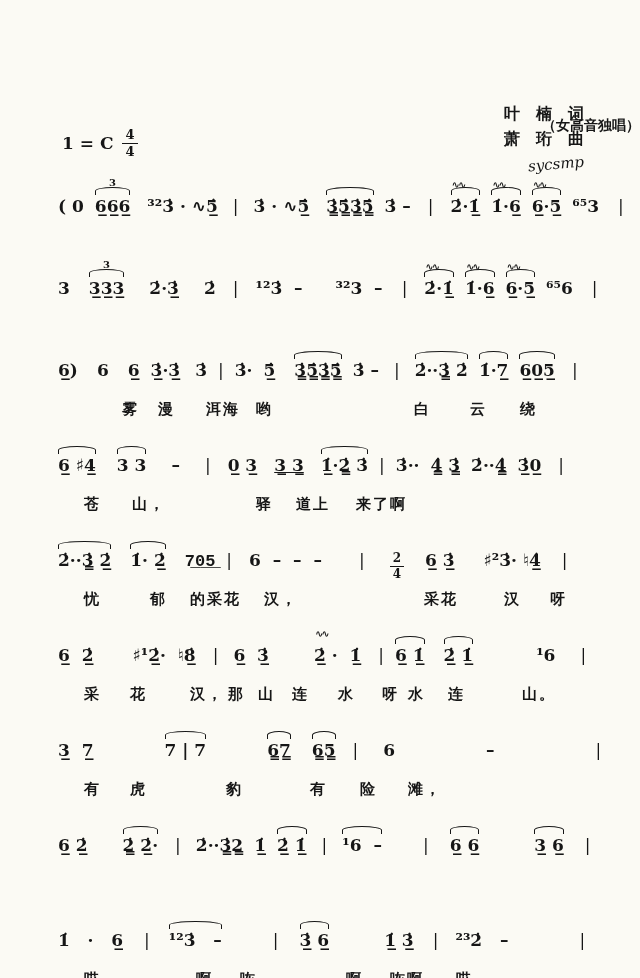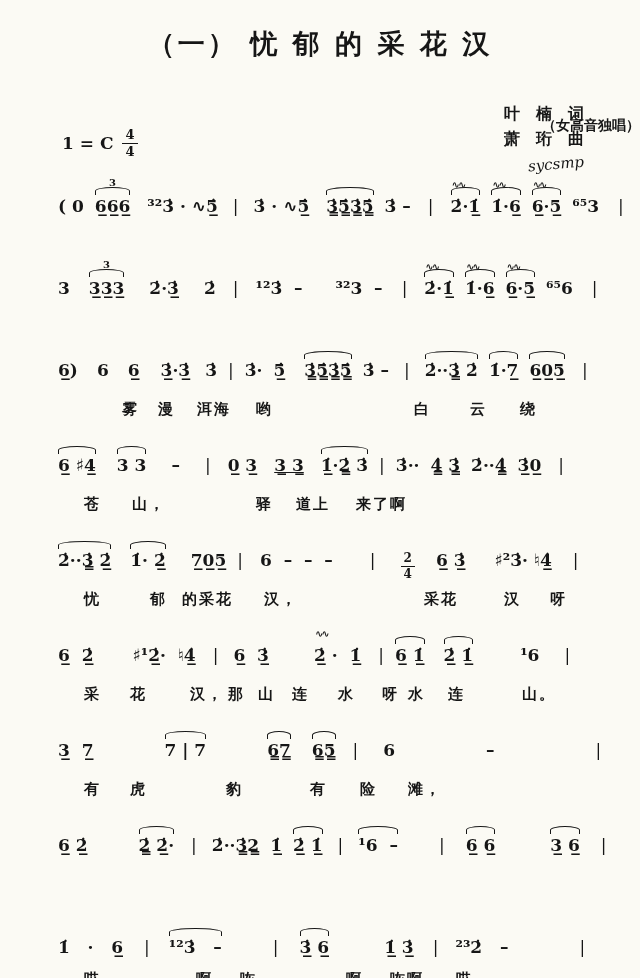--- a/index.html
+++ b/index.html
@@ -40,21 +40,20 @@
   .trill{position:absolute;top:-17px;left:1px;font-size:10px;letter-spacing:-2px;}
   .timesig .frac{font-size:12px;position:relative;top:-4px;}
   .lyrics{position:absolute;top:40px;left:0;right:0;height:26px;
     font-family:"DejaVu Sans",sans-serif;font-size:15px;font-weight:bold;}
   .word{position:absolute;top:0;white-space:nowrap;letter-spacing:2px;}
 </style>
 </head>
 <body>
 
 <div class="page">
-  <div class="title">（一） 忧 郁 的 采 花 汉</div>
   <div class="voice">（女高音独唱）</div>
 
   <div class="keysig">
     <span>1 = C</span>
     <span class="frac">
       <span class="num">4</span>
       <span class="den">4</span>
     </span>
   </div>
 
@@ -97,37 +96,37 @@
           <span class="seg arc">6̲·5̲<span class="trill">∿∿</span></span>
           <span class="seg">⁶⁵6</span>
           <span class="seg bar" style="margin-left: 8px;">|</span>
         </div>
       </div>
       <div class="system">
         <div class="notes">
           <span class="seg">6̲)</span>
           <span class="seg" style="margin-left: 8px;">6</span>
           <span class="seg" style="margin-left: 8px;">6̲</span>
-          <span class="seg" style="margin-left: 10px;">3̲̇·3̲̇</span>
+          <span class="seg" style="margin-left: 0;">3̲̇·3̲̇</span>
           <span class="seg" style="margin-left: 4px;">3̇</span>
           <span class="seg bar">|</span>
           <span class="seg">3̇·</span>
           <span class="seg">5̲̇</span>
           <span class="seg arc" style="margin-left: 8px;">3̳̇5̳̇3̳̇5̳̇</span>
           <span class="seg">3̇ –</span>
           <span class="seg bar" style="margin-left: 4px;">|</span>
           <span class="seg arc" style="margin-left: 4px;">2̇··3̳̇ 2̇</span>
           <span class="seg arc">1̇·7̲</span>
           <span class="seg arc">6̲0̲5̲</span>
           <span class="seg bar" style="margin-left: 6px;">|</span>
         </div>
         <div class="lyrics">
           <span class="word" style="left: 64px;">雾</span>
           <span class="word" style="left: 100px;">漫</span>
-          <span class="word" style="left: 139px;">洱海</span>
+          <span class="word" style="left: 148px;">洱海</span>
           <span class="word" style="left: 198px;">哟</span>
           <span class="word" style="left: 356px;">白</span>
           <span class="word" style="left: 412px;">云</span>
           <span class="word" style="left: 462px;">绕</span>
         </div>
       </div>
       <div class="system">
         <div class="notes">
           <span class="seg arc">6̲ ♯4̲</span>
           <span class="seg arc" style="margin-left: 10px;">3 3</span>
@@ -148,50 +147,50 @@
           <span class="word" style="left: 74px;">山，</span>
           <span class="word" style="left: 198px;">驿</span>
           <span class="word" style="left: 238px;">道上</span>
           <span class="word" style="left: 298px;">来了啊</span>
         </div>
       </div>
       <div class="system">
         <div class="notes">
           <span class="seg arc">2̇··3̳̇ 2̲̇</span>
           <span class="seg arc" style="margin-left: 8px;">1̇· 2̲̇</span>
-          <span class="seg" style="margin-left: 14px;">7̲0̲5̲</span>
+          <span class="seg" style="margin-left: 8px; font-family: Liberation Mono, monospace;">7̲0̲5̲</span>
           <span class="seg bar">|</span>
           <span class="seg" style="margin-left: 6px;">6  –  –  –</span>
           <span class="seg bar" style="margin-left: 26px;">|</span>
           <span class="seg timesig" style="margin-left: 14px;"><span class="frac"><span class="num">2</span><span class="den">4</span></span></span>
           <span class="seg" style="margin-left: 10px;">6̲ 3̲̇</span>
           <span class="seg" style="margin-left: 18px;">♯²3̇· ♮4̲̇</span>
           <span class="seg bar" style="margin-left: 10px;">|</span>
         </div>
         <div class="lyrics">
           <span class="word" style="left: 26px;">忧</span>
           <span class="word" style="left: 92px;">郁</span>
-          <span class="word" style="left: 124px;">的采花</span>
+          <span class="word" style="left: 132px;">的采花</span>
           <span class="word" style="left: 206px;">汉，</span>
           <span class="word" style="left: 366px;">采花</span>
           <span class="word" style="left: 446px;">汉</span>
           <span class="word" style="left: 492px;">呀</span>
         </div>
       </div>
       <div class="system">
         <div class="notes">
           <span class="seg">6̲  2̲̇</span>
-          <span class="seg" style="margin-left: 28px;">♯¹2̲̇·  ♮4̲̇</span>
+          <span class="seg" style="margin-left: 28px;">♯¹2̲̇·  ♮8̲̇</span>
           <span class="seg bar" style="margin-left: 6px;">|</span>
           <span class="seg" style="margin-left: 4px;">6̲  3̲̇</span>
           <span class="seg" style="margin-left: 34px;">2̲̇ ·  1̲̇<span class="trill">∿∿</span></span>
           <span class="seg bar" style="margin-left: 6px;">|</span>
           <span class="seg arc">6̲ 1̲̇</span>
           <span class="seg arc" style="margin-left: 8px;">2̲̇ 1̲̇</span>
-          <span class="seg" style="margin-left: 36px;">¹6</span>
+          <span class="seg" style="margin-left: 52px;">¹6</span>
           <span class="seg bar" style="margin-left: 14px;">|</span>
         </div>
         <div class="lyrics">
           <span class="word" style="left: 26px;">采</span>
           <span class="word" style="left: 72px;">花</span>
           <span class="word" style="left: 132px;">汉，</span>
           <span class="word" style="left: 170px;">那</span>
           <span class="word" style="left: 200px;">山</span>
           <span class="word" style="left: 234px;">连</span>
           <span class="word" style="left: 280px;">水</span>
@@ -217,40 +216,40 @@
           <span class="word" style="left: 72px;">虎</span>
           <span class="word" style="left: 168px;">豹</span>
           <span class="word" style="left: 252px;">有</span>
           <span class="word" style="left: 302px;">险</span>
           <span class="word" style="left: 350px;">滩，</span>
         </div>
       </div>
       <div class="system">
         <div class="notes">
           <span class="seg">6̲ 2̲̇</span>
-          <span class="seg arc" style="margin-left: 40px;">2̳̇ 2̲̇·</span>
+          <span class="seg arc" style="margin-left: 24px;">2̳̇ 2̲̇·</span>
           <span class="seg bar" style="margin-left: 6px;">|</span>
           <span class="seg" style="margin-left: 4px;">2̇··3̳̇2̳</span>
           <span class="seg">1̲̇</span>
           <span class="seg arc">2̲̇ 1̲̇</span>
           <span class="seg bar" style="margin-left: 4px;">|</span>
           <span class="seg arc" style="margin-left: 4px;">¹6  –</span>
           <span class="seg bar" style="margin-left: 30px;">|</span>
           <span class="seg arc" style="margin-left: 10px;">6̲ 6̲</span>
           <span class="seg arc" style="margin-left: 44px;">3̲ 6̲</span>
           <span class="seg bar" style="margin-left: 10px;">|</span>
         </div>
       </div>
       <div class="system">
         <div class="notes">
           <span class="seg">1̇   ·   6̲</span>
           <span class="seg bar" style="margin-left: 10px;">|</span>
           <span class="seg arc" style="margin-left: 8px;">¹²3̇   –</span>
           <span class="seg bar" style="margin-left: 40px;">|</span>
-          <span class="seg arc" style="margin-left: 10px; margin-top: 7px;">3̲̇ 6̲</span>
+          <span class="seg arc" style="margin-left: 10px;">3̲̇ 6̲</span>
           <span class="seg" style="margin-left: 44px;">1̲̇ 3̲̇</span>
           <span class="seg bar" style="margin-left: 8px;">|</span>
           <span class="seg" style="margin-left: 6px;">²³2̇   –</span>
           <span class="seg bar" style="margin-left: 60px;">|</span>
         </div>
         <div class="lyrics">
           <span class="word" style="left: 26px;">哎</span>
           <span class="word" style="left: 138px;">啊</span>
           <span class="word" style="left: 182px;">咴</span>
           <span class="word" style="left: 288px;">啊</span>

